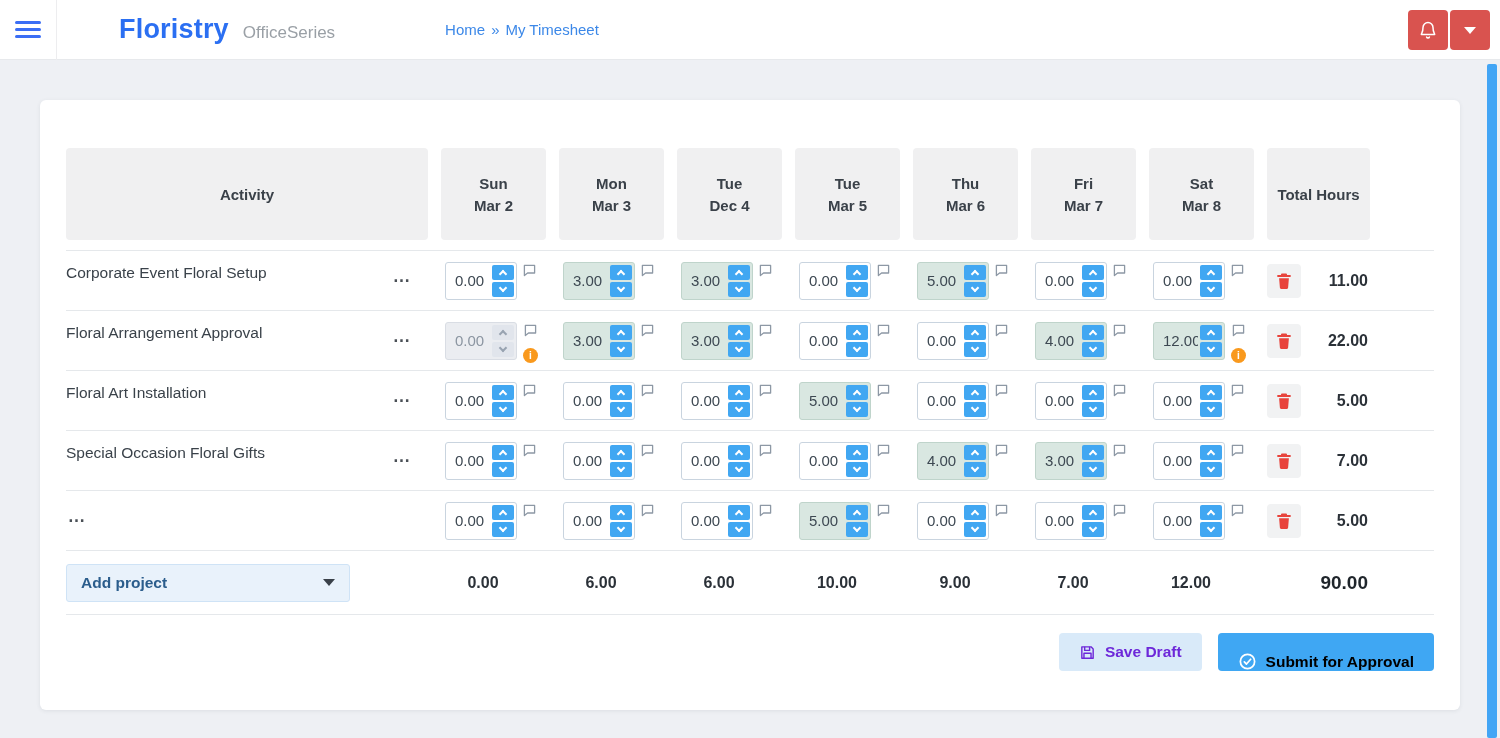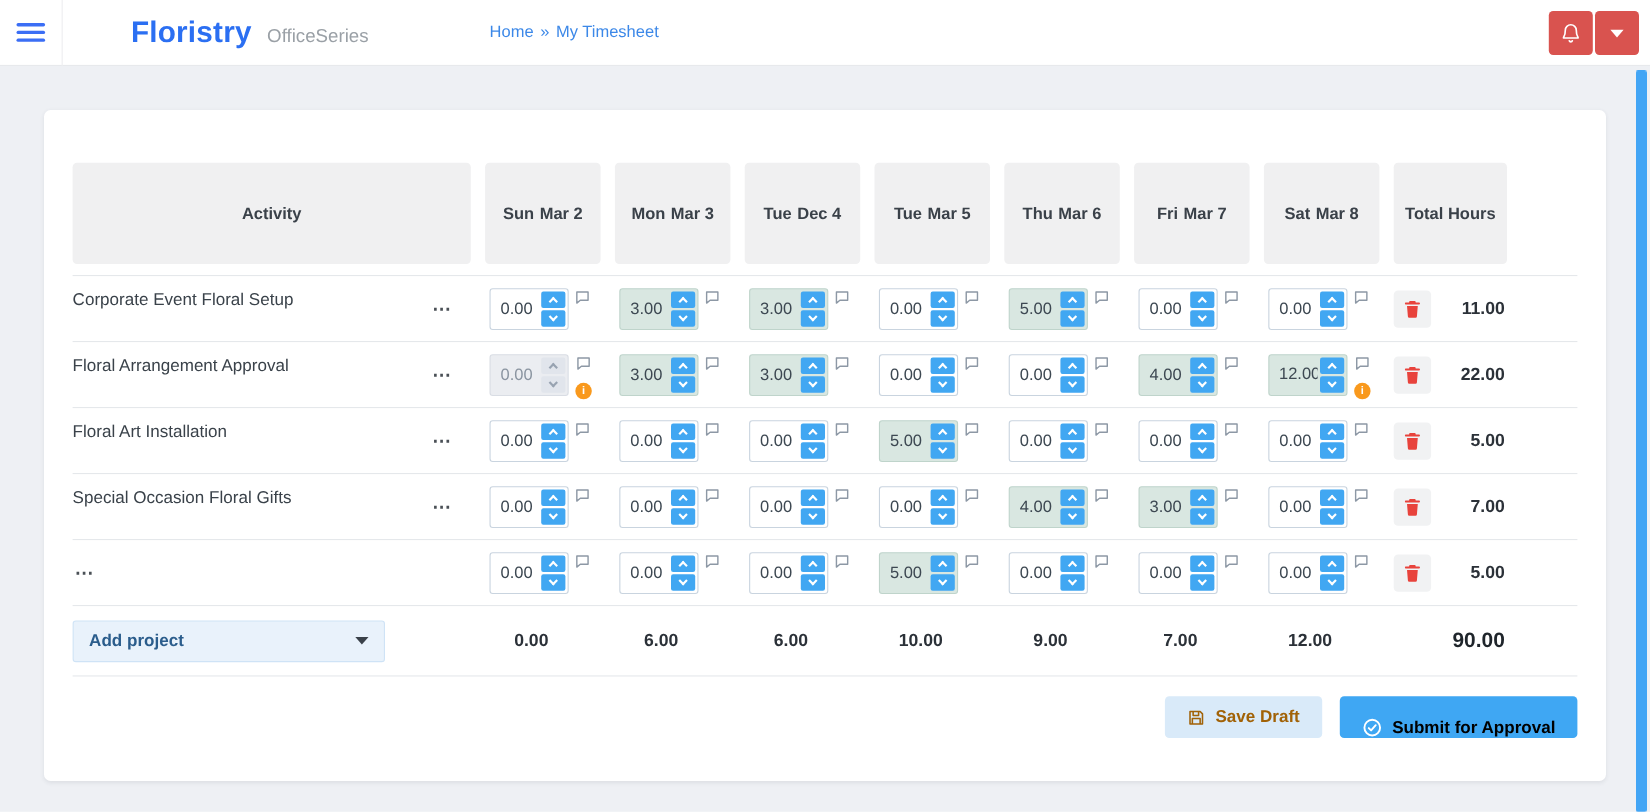--- a/index.html
+++ b/index.html
@@ -24,21 +24,21 @@
   .scrollbar { position:fixed; top:64px; right:3px; width:10px; height:674px; background:#42a5f5; border-radius:2px; }
 
   
   .card { margin:40px 40px 0; height:610px; background:#fff; border-radius:6px; box-shadow:0 1px 4px rgba(40,50,70,.09); padding:48px 26px 0; }
 
   .grid-row { display:grid; grid-template-columns:362px repeat(7,105px) 103px; column-gap:13px; }
 
   
   .thead { margin-bottom:10px; }
   .hcell { background:#f0f0f1; border-radius:4px; height:92px; display:flex; align-items:center; justify-content:center; font-weight:bold; font-size:15px; color:#3a4149; }
-  .dayh { flex-direction:row; gap:5px; }
+  .dayh { flex-direction:column; gap:5px; }
   .dname { font-weight:bold; }
   .ddate { font-weight:bold; }
 
   
   #rows { border-top:1px solid #e5e8eb; }
   .trow { height:60px; border-bottom:1px solid #e5e8eb; }
   .cell { display:flex; align-items:center; }
   .acell { justify-content:space-between; padding-right:14px; }
   .aname { font-size:15.5px; color:#3a424a; align-self:flex-start; padding-top:13px; }
   .ellipsis { background:none; border:none; color:#4a5056; font-size:17px; font-weight:bold; letter-spacing:2px; cursor:pointer; line-height:1; padding:4px 2px; }
@@ -71,21 +71,21 @@
   .addproject span:first-child { font-size:15.5px; font-weight:bold; color:#2b5d8c; }
   .dcaret { width:0; height:0; border-left:6px solid transparent; border-right:6px solid transparent; border-top:7px solid #3a4149; }
   .fcell { justify-content:flex-start; }
   .daytotal { display:inline-block; width:76px; margin-left:4px; text-align:center; font-size:16px; font-weight:bold; color:#2b3138; }
   .gcell { justify-content:flex-end; padding-right:2px; }
   .grand { font-size:19px; font-weight:bold; color:#1f252b; }
 
   
   .actions { display:flex; justify-content:flex-end; gap:16px; margin-top:18px; }
   .btn { height:38px; border:none; border-radius:4px; display:flex; align-items:center; gap:9px; padding:0 20px; font-family:inherit; font-size:15.5px; font-weight:bold; cursor:pointer; }
-  .btn.save { background:#d9eaf9; color:#a16207; cursor:default; }
+  .btn.save { background:#d9eaf9; color:#6d28d9; cursor:default; }
   .btn.submit { background:#3fa7f3; color:#000000;align-items:flex-end; }
   .bicon { display:flex; line-height:0; }
 </style>
 </head>
 <body>
 
 <header class="topbar">
   <button class="hamb">
     <span class="hline"></span>
     <span class="hline"></span>

